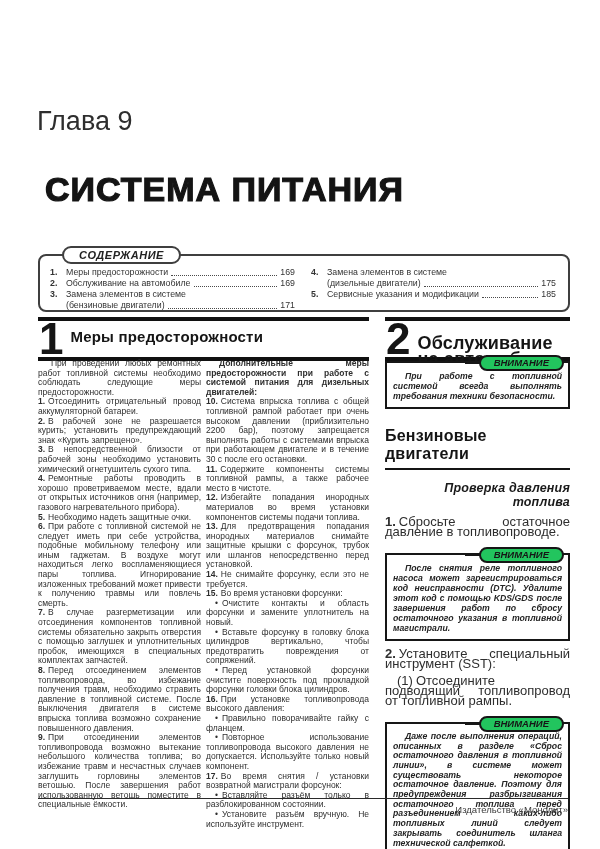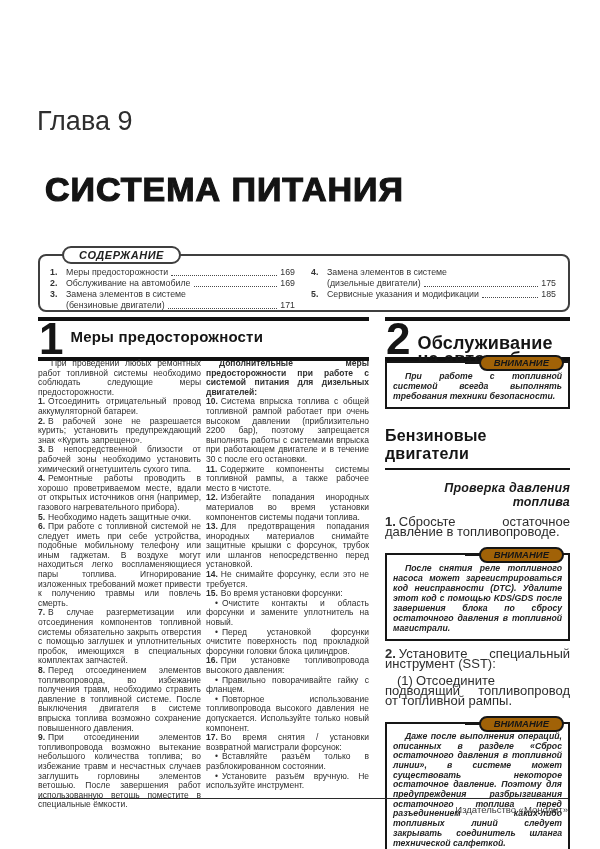--- a/index.html
+++ b/index.html
@@ -51,21 +51,21 @@
   .para{font-size:8.5px;line-height:9.6px;text-align:justify;color:#2e2e2e;}
   .para .num{font-weight:bold;padding-right:3px;}
   .para.first{text-indent:13px;}
   .para.b-intro{font-weight:bold;text-indent:13px;}
   .para.bullet{text-indent:9px;}
   .para.bullet .num{padding-right:4px;font-weight:normal;}
 
   
   .warn{position:relative;border:2px solid #161616;margin-top:15px;padding:8px 6px 6px;background:#fff;}
   .warn:first-child{margin-top:9px;}
-  .warn-label{position:absolute;top:-8px;right:4px;background:#a16207;border:2px solid #161616;
+  .warn-label{position:absolute;top:-8px;right:4px;background:#22c55e;border:2px solid #161616;
     border-radius:8px;padding:0 13px;font-size:9.5px;line-height:12px;
     font-weight:bold;font-style:italic;color:#161616;}
   .warn-label::before{content:"";position:absolute;left:-16px;top:6px;width:15px;border-top:1.5px solid #161616;}
   .warn-text{font-size:8.7px;line-height:10px;font-weight:bold;font-style:italic;
     text-align:justify;text-indent:12px;color:#242424;}
   .warn.tall .warn-text{line-height:9.7px;}
 
   .subsection{font-size:16px;font-weight:bold;color:#141414;margin-top:18px;
     border-bottom:2.5px solid #141414;padding-bottom:5px;letter-spacing:.2px;}
   .procedure{font-size:12.5px;font-weight:bold;font-style:italic;color:#1a1a1a;margin-top:11px;letter-spacing:.2px;text-align:right;}
@@ -190,20 +190,21 @@
       <p class="para"><span class="num">12.</span><span>Избегайте попадания инородных материалов во время установки компонентов системы подачи топлива.</span></p>
 
       <p class="para"><span class="num">13.</span><span>Для предотвращения попадания инородных материалов снимайте защитные крышки с форсунок, трубок или шлангов непосредственно перед установкой.</span></p>
 
       <p class="para"><span class="num">14.</span><span>Не снимайте форсунку, если это не требуется.</span></p>
 
       <p class="para"><span class="num">15.</span><span>Во время установки форсунки:</span></p>
 
       <p class="para bullet"><span class="num">•</span><span>Очистите контакты и область форсунки и замените уплотнитель на новый.</span></p>
 
+      <p class="para bullet"><span class="num">•</span><span>Вставьте форсунку в головку блока цилиндров вертикально, чтобы предотвратить повреждения от сопряжений.</span></p>
 
       <p class="para bullet"><span class="num">•</span><span>Перед установкой форсунки очистите поверхность под прокладкой форсунки головки блока цилиндров.</span></p>
 
       <p class="para"><span class="num">16.</span><span>При установке топливопровода высокого давления:</span></p>
 
       <p class="para bullet"><span class="num">•</span><span>Правильно поворачивайте гайку с фланцем.</span></p>
 
       <p class="para bullet"><span class="num">•</span><span>Повторное использование топливопровода высокого давления не допускается. Используйте только новый компонент.</span></p>
 
       <p class="para"><span class="num">17.</span><span>Во время снятия / установки возвратной магистрали форсунок:</span></p>
@@ -220,21 +221,21 @@
       <div class="warn-text">При работе с топливной системой всегда выполнять требования техники безопасности.</div>
     </div>
 
     <div class="subsection">Бензиновые двигатели</div>
     <div class="procedure">Проверка давления топлива</div>
 
     <p class="step"><span class="num">1.</span><span>Сбросьте остаточное давление в топливопроводе.</span></p>
 
     <div class="warn">
       <div class="warn-label">ВНИМАНИЕ</div>
-      <div class="warn-text">После снятия реле топливного насоса может зарегистрироваться код неисправности (DTC). Удалите этот код с помощью KDS/GDS после завершения блока по сбросу остаточного давления в топливной магистрали.</div>
+      <div class="warn-text">После снятия реле топливного насоса может зарегистрироваться код неисправности (DTC). Удалите этот код с помощью KDS/GDS после завершения работ по сбросу остаточного указания в топливной магистрали.</div>
     </div>
 
     <p class="step"><span class="num">2.</span><span>Установите специальный инструмент (SST):</span></p>
 
     <p class="step substep"><span class="num2">(1)</span><span>Отсоедините подводящий топливопровод от топливной рампы.</span></p>
 
     <div class="warn tall">
       <div class="warn-label">ВНИМАНИЕ</div>
       <div class="warn-text">Даже после выполнения операций, описанных в разделе «Сброс остаточного давления в топливной линии», в системе может существовать некоторое остаточное давление. Поэтому для предупреждения разбрызгивания остаточного топлива перед разъединением каких-либо топливных линий следует закрывать соединитель шланга технической салфеткой.</div>
     </div>

